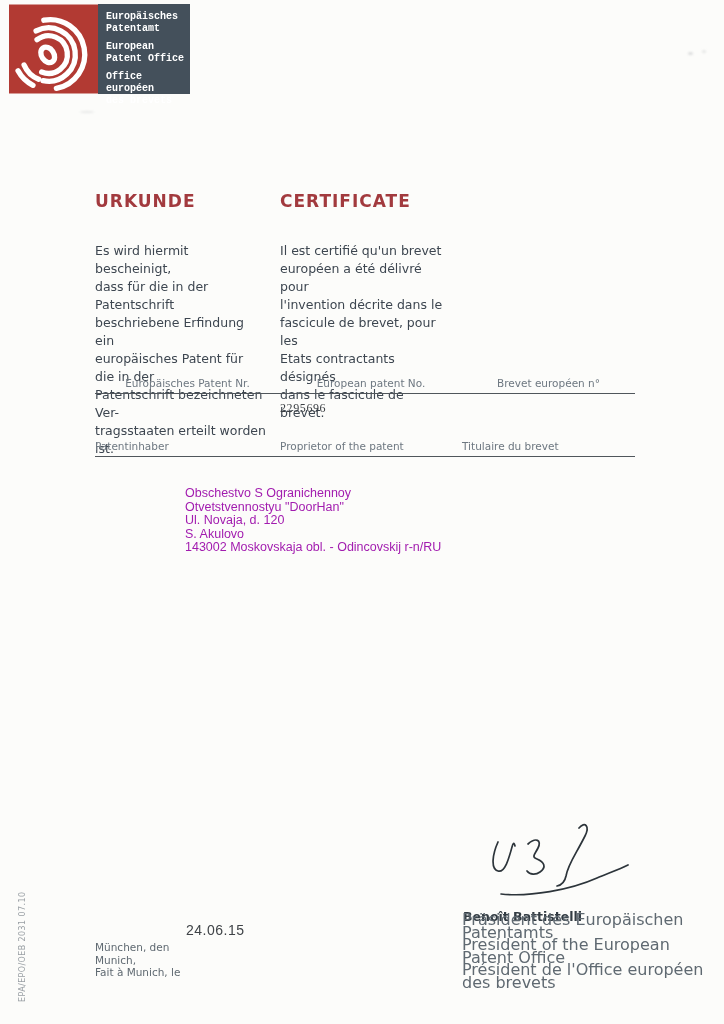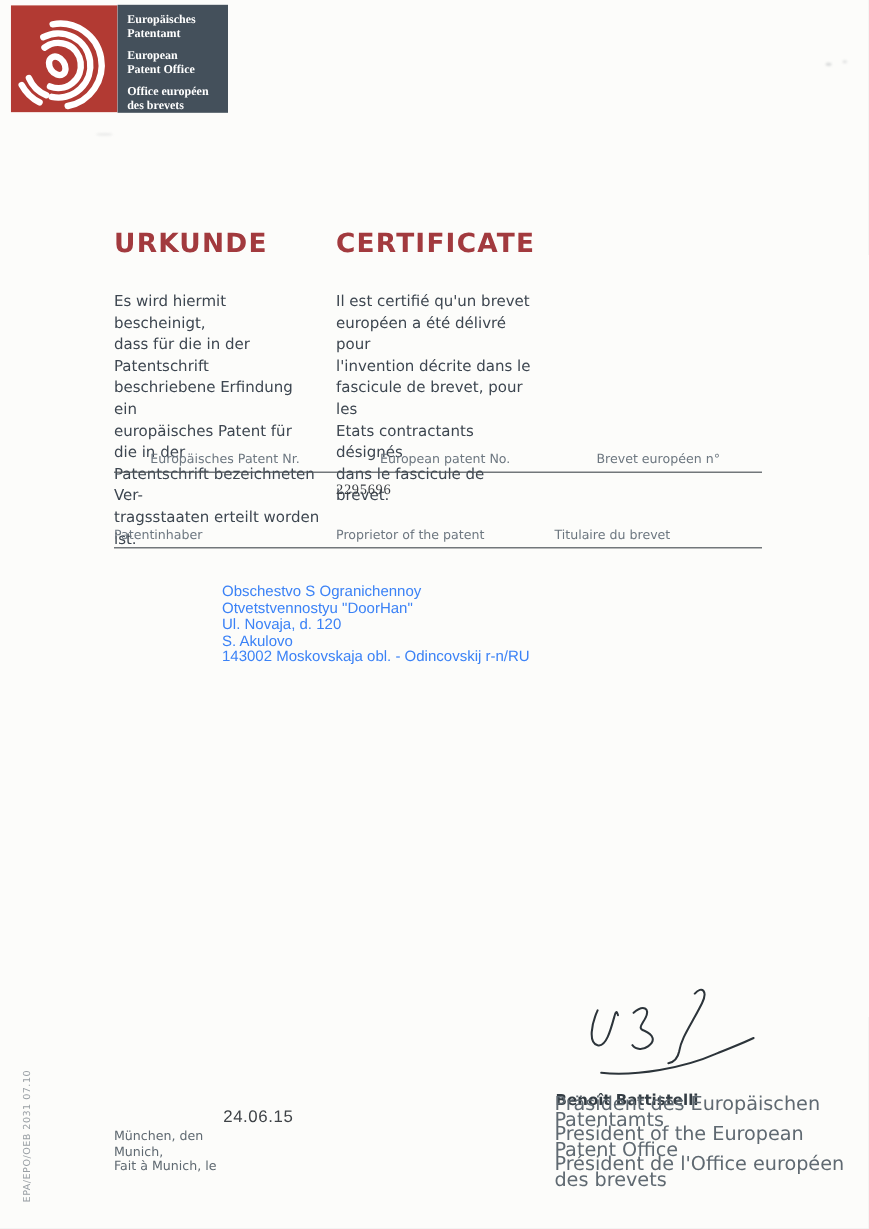--- a/index.html
+++ b/index.html
@@ -8,45 +8,45 @@
     position:relative; width:724px; height:1024px;
     background:#fcfcfa; overflow:hidden;
     font-family:"DejaVu Sans", sans-serif;
     color:#3d4650;
   }
   
   .logo { position:absolute; left:9px; top:4px; width:181px; height:90px; display:flex; }
   .logo-mark { width:89px; height:90px; flex:0 0 89px; }
   .logo-text {
     width:92px; height:90px; background:#44505b; color:#fff;
-    font-family:Liberation Serif, serif;
+    font-family:Liberation Mono, monospace;
     font-weight:bold; font-size:10px; line-height:12px;
     padding:7px 0 0 8px;
     display:flex; flex-direction:column; gap:6px;
     white-space:pre-line;
   }
   
   .cols { position:absolute; left:95px; width:540px; display:grid; grid-template-columns:185px 182px 1fr; }
   .head-row { top:191px; }
-  .heading { font-size:22px; font-weight:bold; letter-spacing:1px; color:#a23a3e; }
+  .heading { font-size:17px; font-weight:bold; letter-spacing:1px; color:#a23a3e; }
   .para-row { top:242px; }
   .para { font-size:12.5px; line-height:18px; color:#3d4650; white-space:pre-line; padding-right:14px; }
   .label-row { border-bottom:1.6px solid #50565b; padding-bottom:4px; }
   .label-row1 { top:377px;text-align:center; }
   .label-row2 { top:440px; }
   .field-label { font-size:10.5px; color:#6d7780; }
   .patent-no {
     position:absolute; left:280px; top:401px;
     font-family:Liberation Serif, serif;
     font-size:12px; letter-spacing:0.6px; color:#3b3f43;
   }
   .address {
     position:absolute; left:185px; top:487px;
     font-family:"Liberation Sans", sans-serif;
-    font-size:12.5px; line-height:13.6px; color:#3b82f6;
+    font-size:12.5px; line-height:13.6px; color:#a21caf;
     white-space:pre-line;
   }
   
   .sig-svg { position:absolute; left:478px; top:820px; }
   .sig-name { position:absolute; left:463px; top:909px; font-size:12.5px; font-weight:bold; color:#333c43; }
   .sig-titles {
     position:absolute; left:462px; top:914px;
     font-size:16px; line-height:12.6px; color:#5f6971; white-space:pre-line;
   }
   

